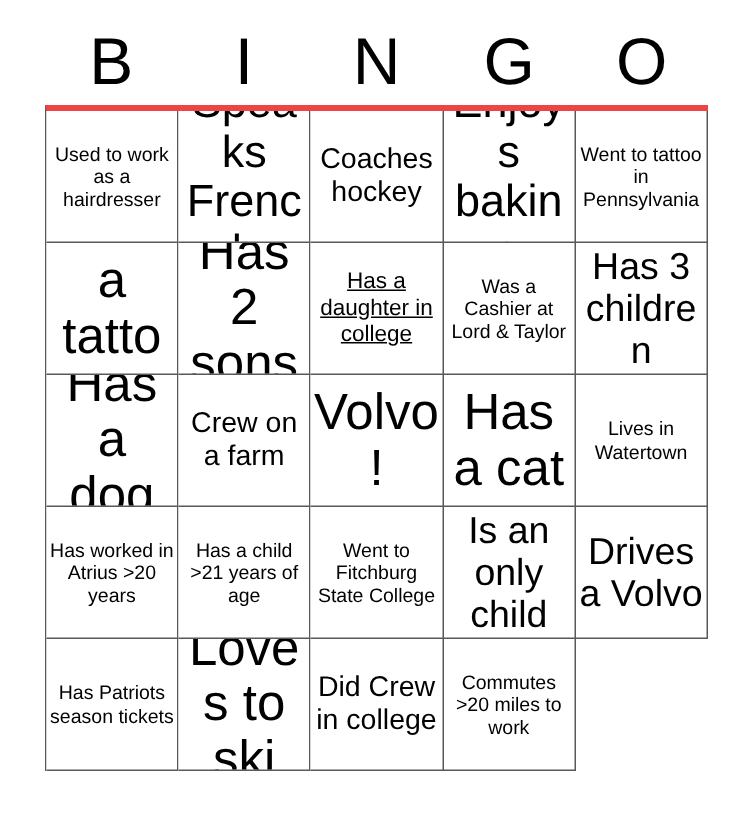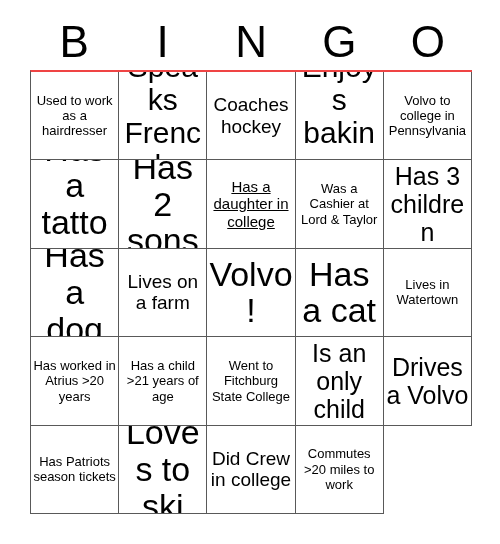--- a/index.html
+++ b/index.html
@@ -45,21 +45,21 @@
   #bingo-grid {
     position: absolute;
     left: 30px;
     top: 70px;
     width: 442px;
     height: 444px;
     box-sizing: border-box;
     display: grid;
     grid-template-columns: repeat(5, 1fr);
     grid-template-rows: repeat(5, 1fr);
-    border-top: 2px solid #ef4444;
+    border-top: 4px solid #ef4444;
     border-left: 1px solid #595959;
   }
   .cell {
     box-sizing: border-box;
     border-right: 1px solid #595959;
     border-bottom: 1px solid #595959;
     display: flex;
     align-items: center;
     justify-content: center;
     text-align: center;
@@ -113,21 +113,21 @@
     <div class="cell fs-xl">
       <span class="cell-text">Speaks French</span>
     </div>
     <div class="cell fs-md">
       <span class="cell-text">Coaches hockey</span>
     </div>
     <div class="cell fs-xl">
       <span class="cell-text">Enjoys baking</span>
     </div>
     <div class="cell fs-xs">
-      <span class="cell-text">Volvo to college in Pennsylvania</span>
+      <span class="cell-text">Went to tattoo in Pennsylvania</span>
     </div>
 
     <div class="cell fs-xxl">
       <span class="cell-text">Has a tattoo</span>
     </div>
     <div class="cell fs-xxl">
       <span class="cell-text">Has 2 sons</span>
     </div>
     <div class="cell fs-sm">
       <span class="cell-text">Has a daughter in college</span>
@@ -136,21 +136,21 @@
       <span class="cell-text">Was a Cashier at Lord &amp; Taylor</span>
     </div>
     <div class="cell fs-lg">
       <span class="cell-text">Has 3 children</span>
     </div>
 
     <div class="cell fs-xxl">
       <span class="cell-text">Has a dog</span>
     </div>
     <div class="cell fs-md">
-      <span class="cell-text">Lives on a farm</span>
+      <span class="cell-text">Crew on a farm</span>
     </div>
     <div class="cell fs-xxl">
       <span class="cell-text">Volvo!</span>
     </div>
     <div class="cell fs-xxl">
       <span class="cell-text">Has a cat</span>
     </div>
     <div class="cell fs-xs">
       <span class="cell-text">Lives in Watertown</span>
     </div>

